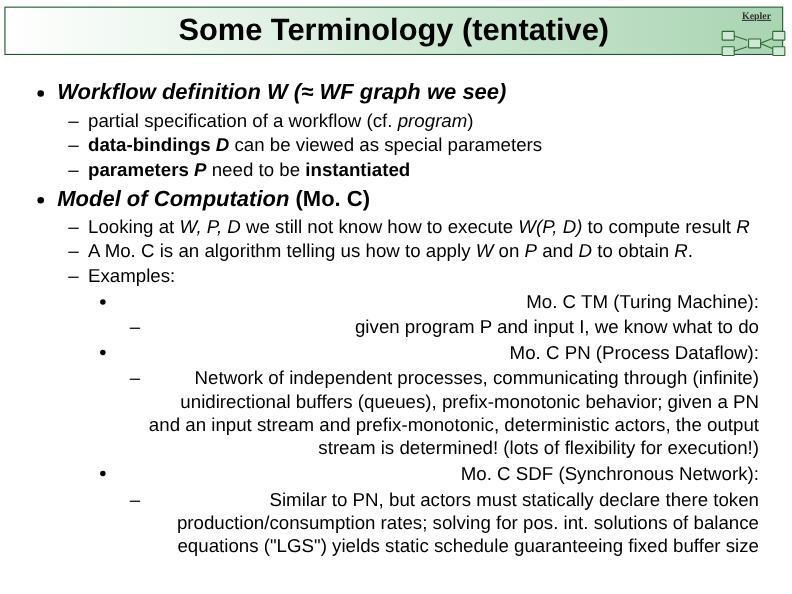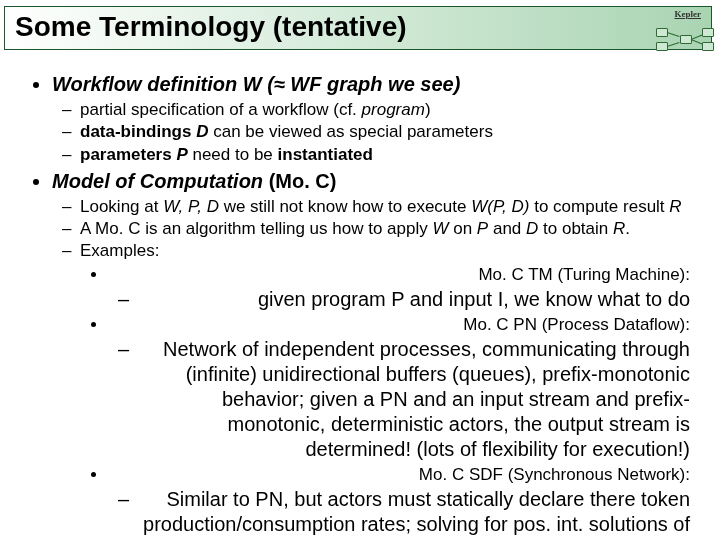--- a/index.html
+++ b/index.html
@@ -20,20 +20,21 @@
   }
   .title-bar {
     position: relative;
     margin: 6px 8px 4px 4px;
     padding: 4px 10px 6px 10px;
     border: 1.5px solid #1a572b;
     background: linear-gradient(to right, #ffffff 0%, #cfe8d4 55%, #a9d4b2 100%);
     font-size: 28px;
     font-weight: bold;
     box-sizing: border-box;
+    text-align: center;
   }
   .logo {
     position: absolute;
     top: 2px;
     right: 10px;
     font-size: 9px;
     font-family: "Times New Roman", serif;
     color: #333;
     text-decoration: underline;
   }
@@ -103,21 +104,21 @@
     font-size: 17px;
     list-style: disc;
     margin: 1px 0;
     line-height: 1.25;
   }
   ul.lvl4 {
     margin: 2px 0 2px 0;
     padding-left: 26px;
   }
   ul.lvl4 > li {
-    font-size: 20px;
+    font-size: 17px;
     list-style: none;
     position: relative;
     margin: 1px 0;
     line-height: 1.25;
   }
   ul.lvl4 > li::before {
     content: "–";
     position: absolute;
     left: -16px;
   }

